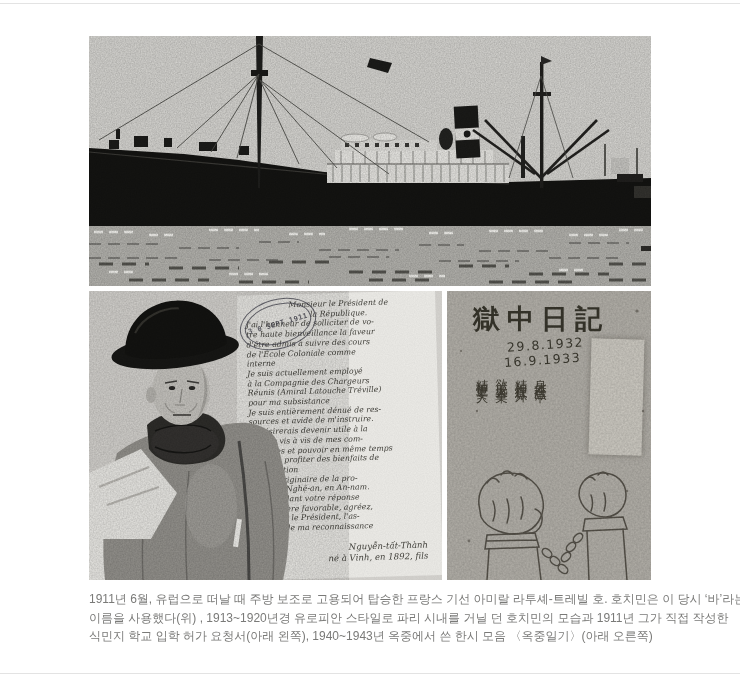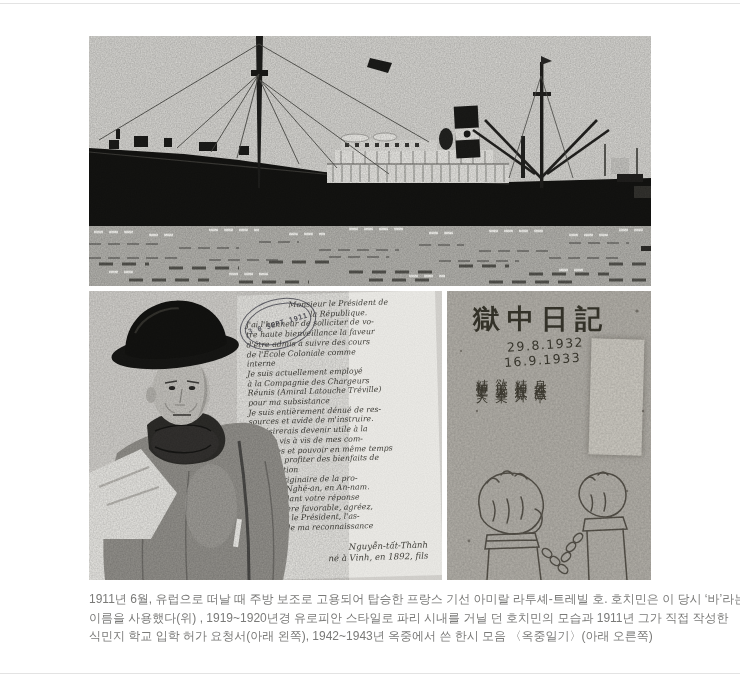--- a/index.html
+++ b/index.html
@@ -308,18 +308,18 @@
           <circle cx="30" cy="120" r="1.2"></circle>
         <circle cx="180" cy="200" r="1.3"></circle>
           <circle cx="196" cy="120" r="1.2"></circle>
           <circle cx="14" cy="60" r="1.1"></circle>
       </g>
     </svg>
   </figure>
 
   <div class="caption">
       <div class="caption-line">1911년 6월, 유럽으로 떠날 때  주방 보조로 고용되어 탑승한 프랑스 기선 아미랄 라투셰-트레빌 호. 호치민은 이 당시 ‘바’라는</div>
-      <div class="caption-line">이름을 사용했다(위) , 1919~1920년경 유로피안 스타일로 파리 시내를 거닐 던  호치민의 모습과 1911년 그가 직접 작성한</div>
-      <div class="caption-line">식민지 학교 입학 허가 요청서(아래 왼쪽), 1942~1943년 옥중에서 쓴 한시 모음 〈옥중일기〉(아래 오른쪽)</div>
+      <div class="caption-line">이름을 사용했다(위) , 1913~1920년경 유로피안 스타일로 파리 시내를 거닐 던  호치민의 모습과 1911년 그가 직접 작성한</div>
+      <div class="caption-line">식민지 학교 입학 허가 요청서(아래 왼쪽), 1940~1943년 옥중에서 쓴 한시 모음 〈옥중일기〉(아래 오른쪽)</div>
     </div>
 
   <div class="rule bottom"></div>
 </div>
 
 </body></html>

